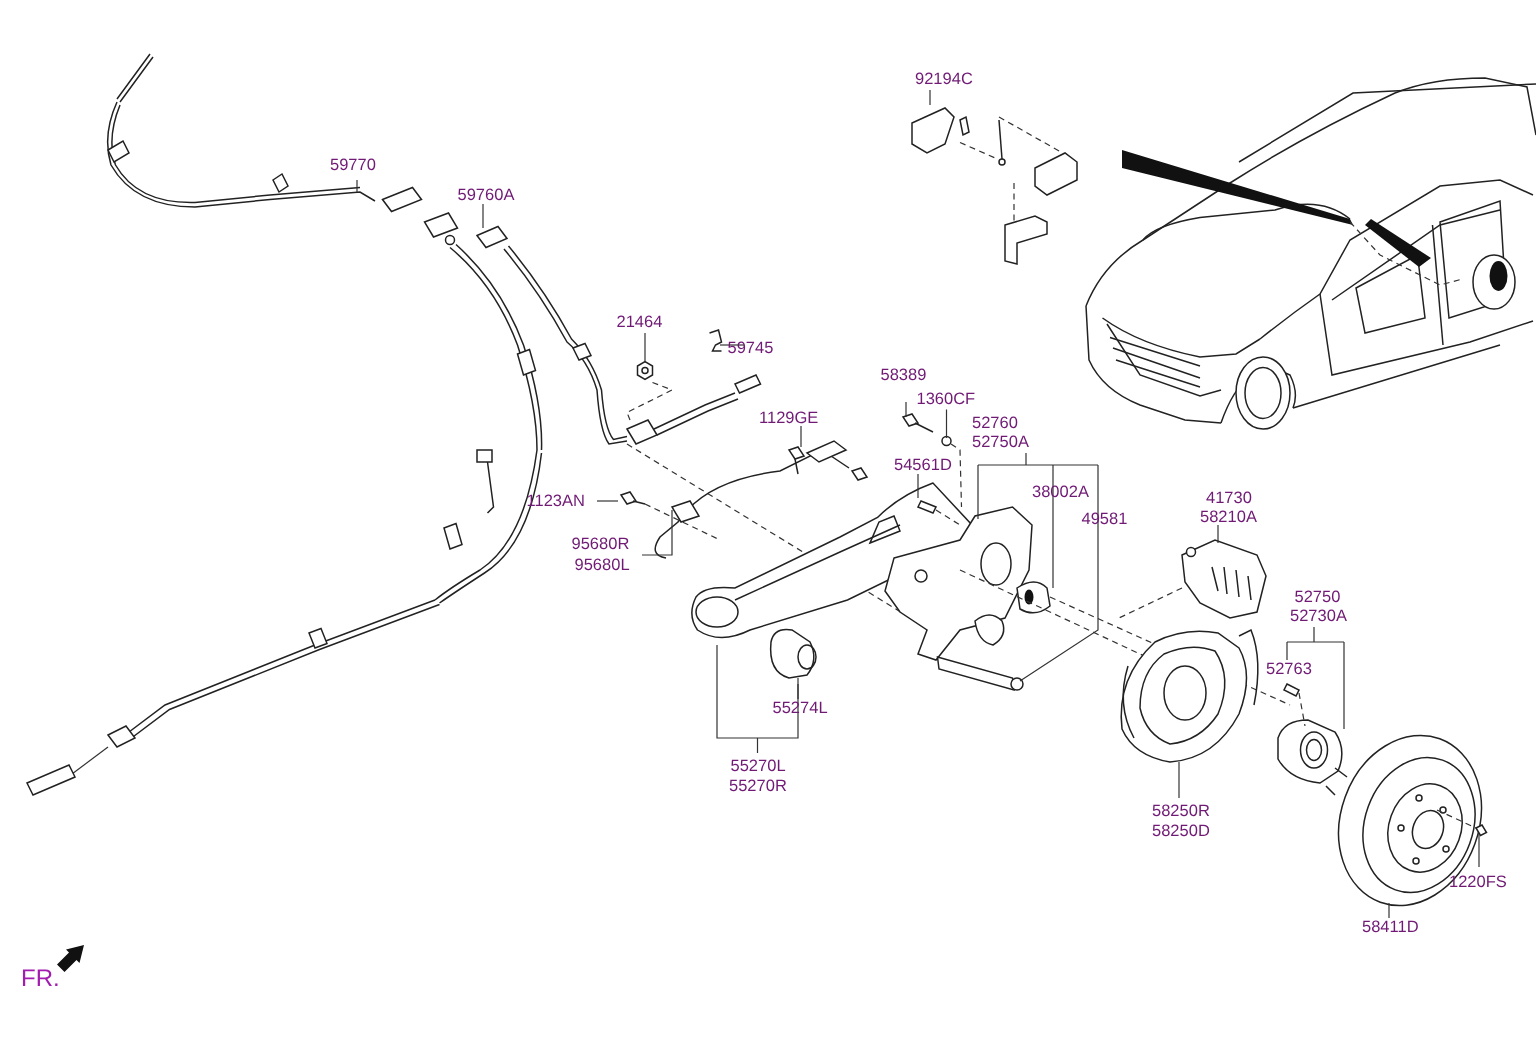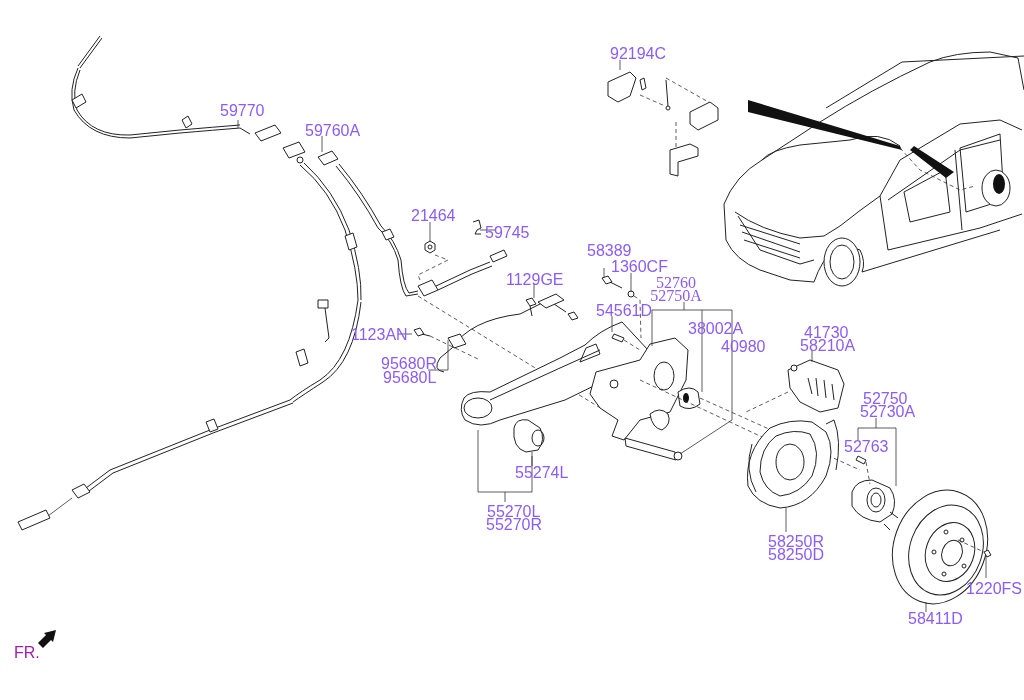--- a/index.html
+++ b/index.html
@@ -1,19 +1,19 @@
 <!DOCTYPE html>
 <html><head>
 <meta charset="utf-8">
 <style>
   html,body{margin:0;padding:0;background:#fff;}
   #stage{position:relative;width:1024px;height:700px;overflow:hidden;background:#fff;font-family:"Liberation Sans",sans-serif;}
   svg.art{position:absolute;left:0;top:0;}
-  .lbl{position:absolute;font-size:16px;color:#8b5cf6;line-height:13px;white-space:nowrap;}
-  .lbl.c{text-align:center;font-family:Liberation Serif, serif;}
+  .lbl{position:absolute;font-size:11px;color:#701a75;line-height:13px;white-space:nowrap;}
+  .lbl.c{}
   .fr{position:absolute;left:14px;top:644px;font-size:16px;color:#a21caf;}
   .p{fill:none;stroke:#222;stroke-width:1;}
   .t{fill:none;stroke:#333;stroke-width:0.8;}
   .d{fill:none;stroke:#333;stroke-width:0.8;stroke-dasharray:4 3;}
   .w{fill:#fff;stroke:#222;stroke-width:1;}
   .k{fill:#111;stroke:none;}
 </style>
 </head>
 <body>
 
@@ -237,21 +237,21 @@
 <div class="lbl" style="left:411px;top:209px">21464</div>
 <div class="lbl" style="left:485px;top:226px">59745</div>
 <div class="lbl" style="left:610px;top:47px">92194C</div>
 <div class="lbl" style="left:587px;top:244px">58389</div>
 <div class="lbl" style="left:611px;top:260px">1360CF</div>
 <div class="lbl" style="left:506px;top:273px">1129GE</div>
 <div class="lbl c" style="left:676px;top:276px;width:56px;margin-left:-28px">52760</div>
 <div class="lbl c" style="left:676px;top:289px;width:56px;margin-left:-28px">52750A</div>
 <div class="lbl" style="left:596px;top:304px">54561D</div>
 <div class="lbl" style="left:688px;top:322px">38002A</div>
-<div class="lbl" style="left:721px;top:340px">40980</div>
+<div class="lbl" style="left:721px;top:340px">49581</div>
 <div class="lbl" style="left:351px;top:328px">1123AN</div>
 <div class="lbl" style="left:381px;top:357px">95680R</div>
 <div class="lbl" style="left:383px;top:371px">95680L</div>
 <div class="lbl" style="left:515px;top:466px">55274L</div>
 <div class="lbl" style="left:487px;top:505px">55270L</div>
 <div class="lbl" style="left:486px;top:518px">55270R</div>
 <div class="lbl" style="left:804px;top:326px">41730</div>
 <div class="lbl" style="left:800px;top:339px">58210A</div>
 <div class="lbl" style="left:863px;top:392px">52750</div>
 <div class="lbl" style="left:860px;top:405px">52730A</div>

